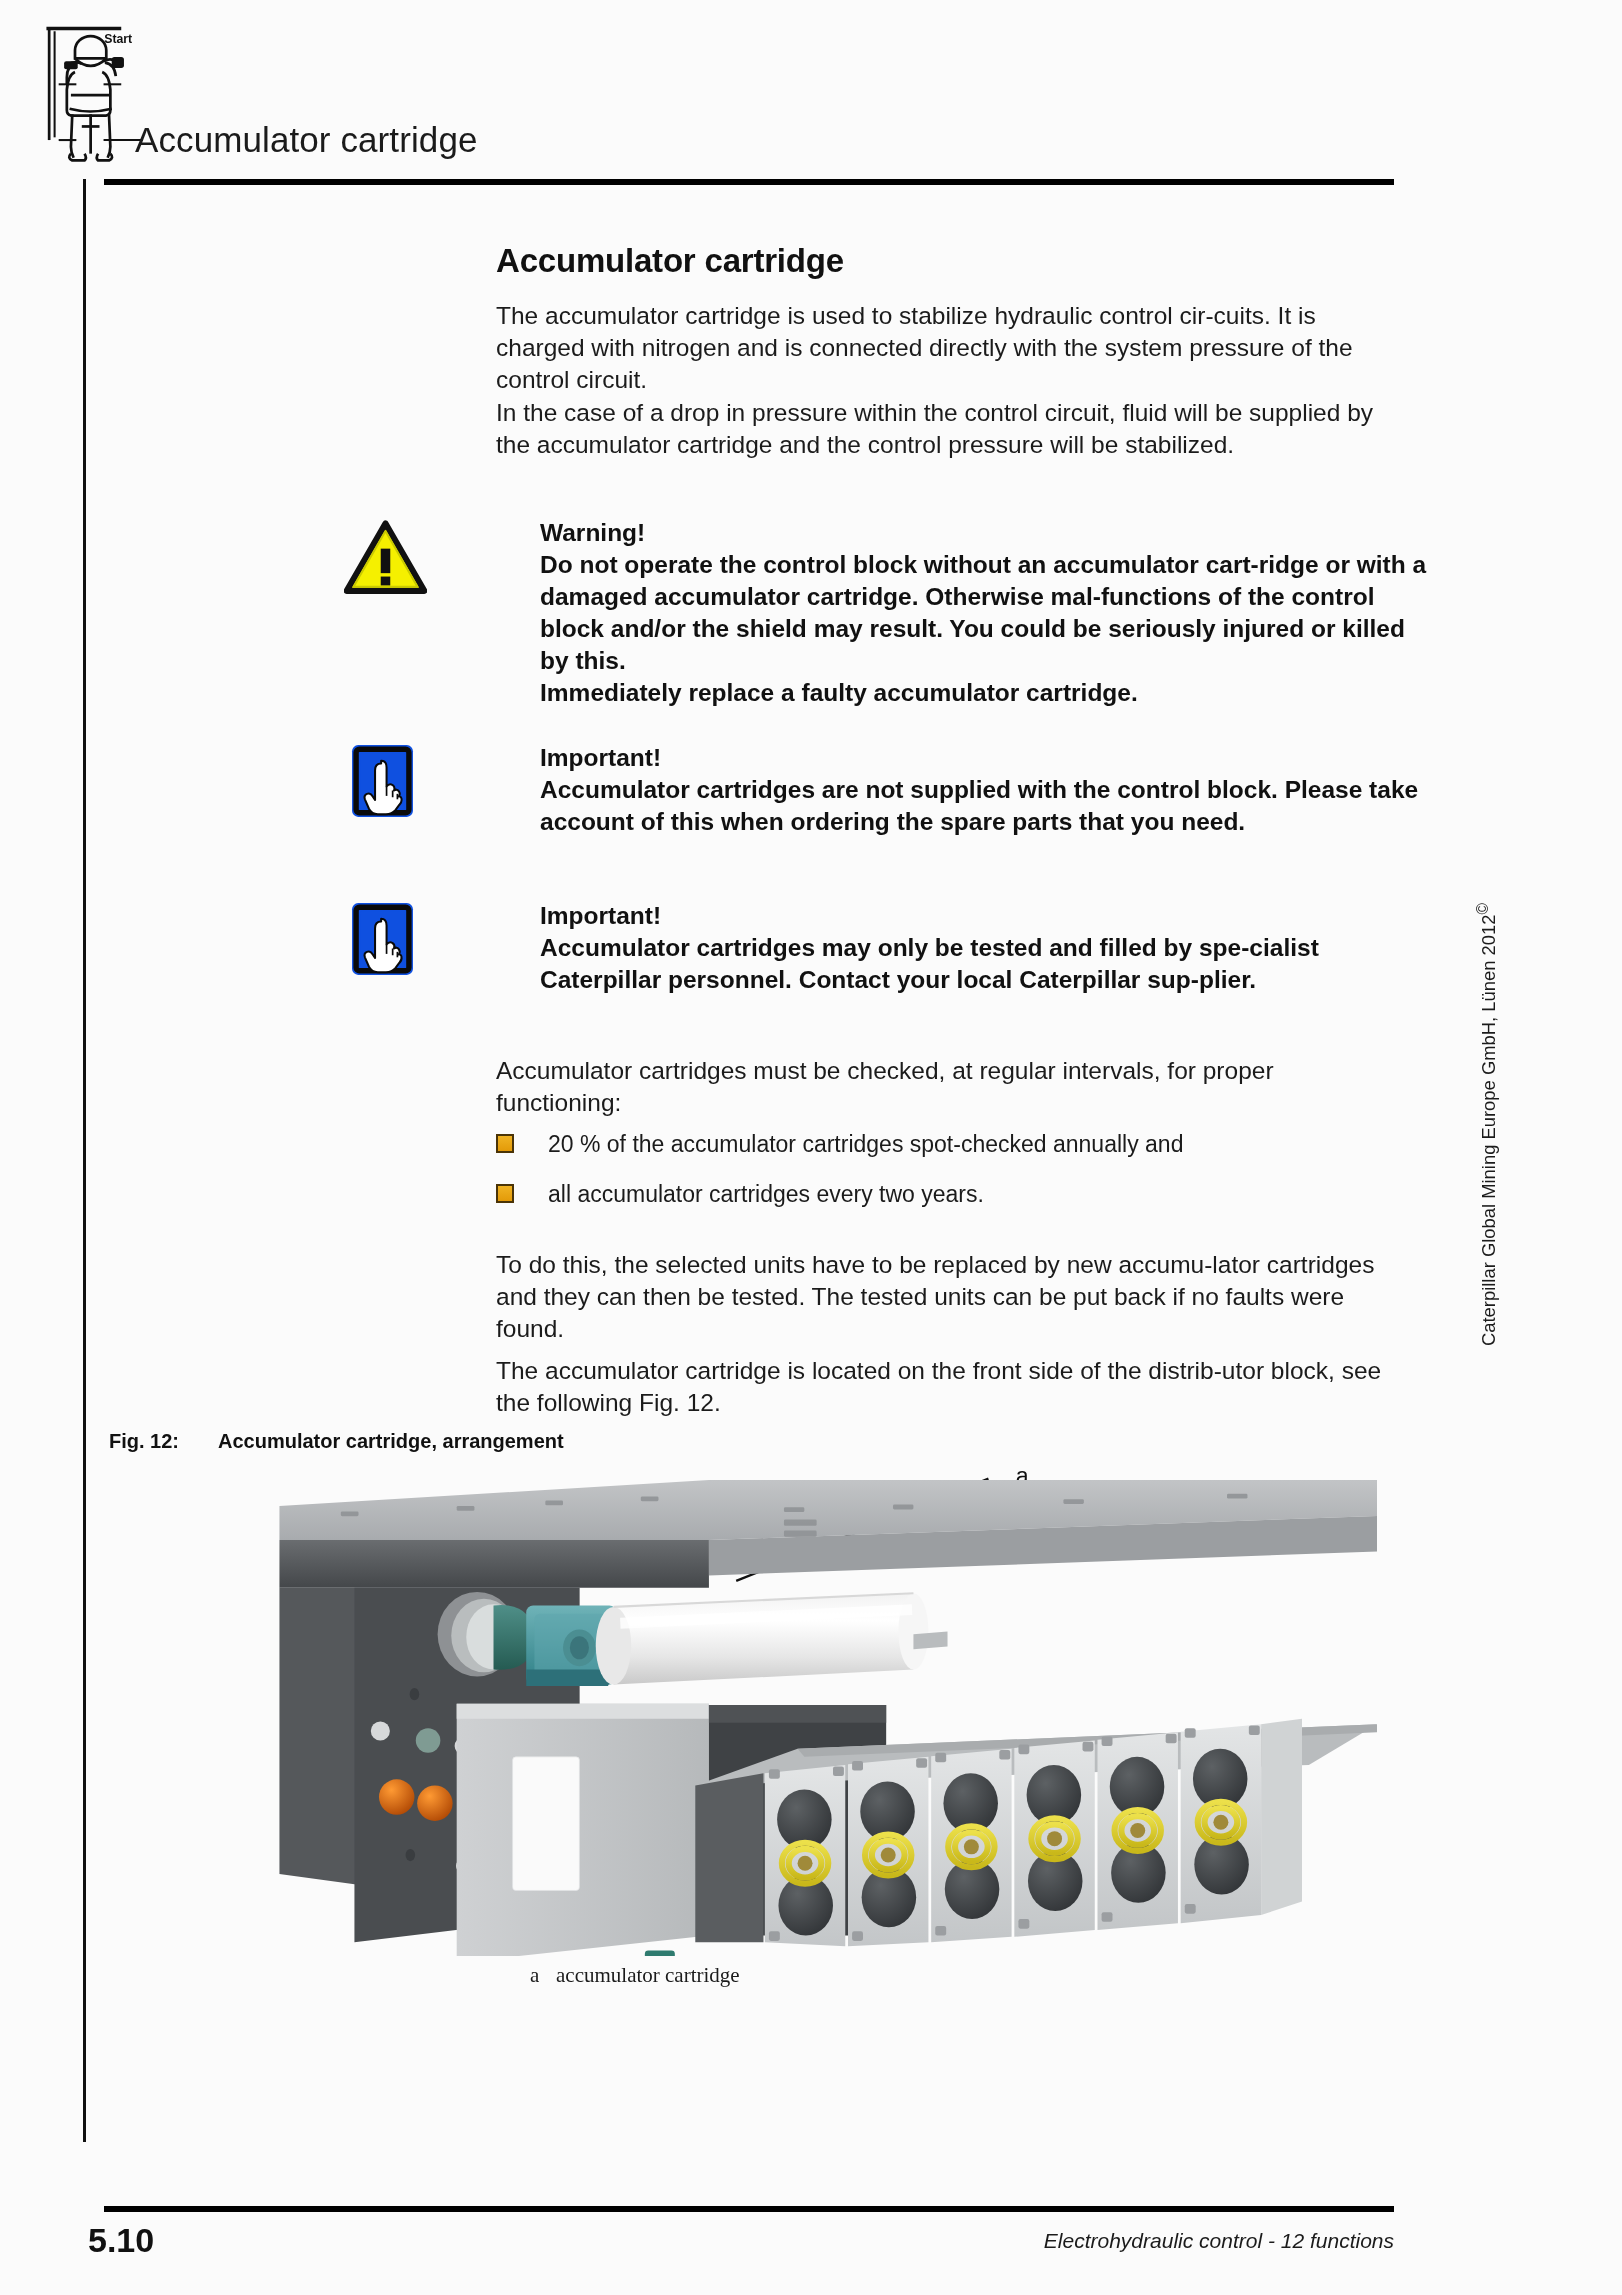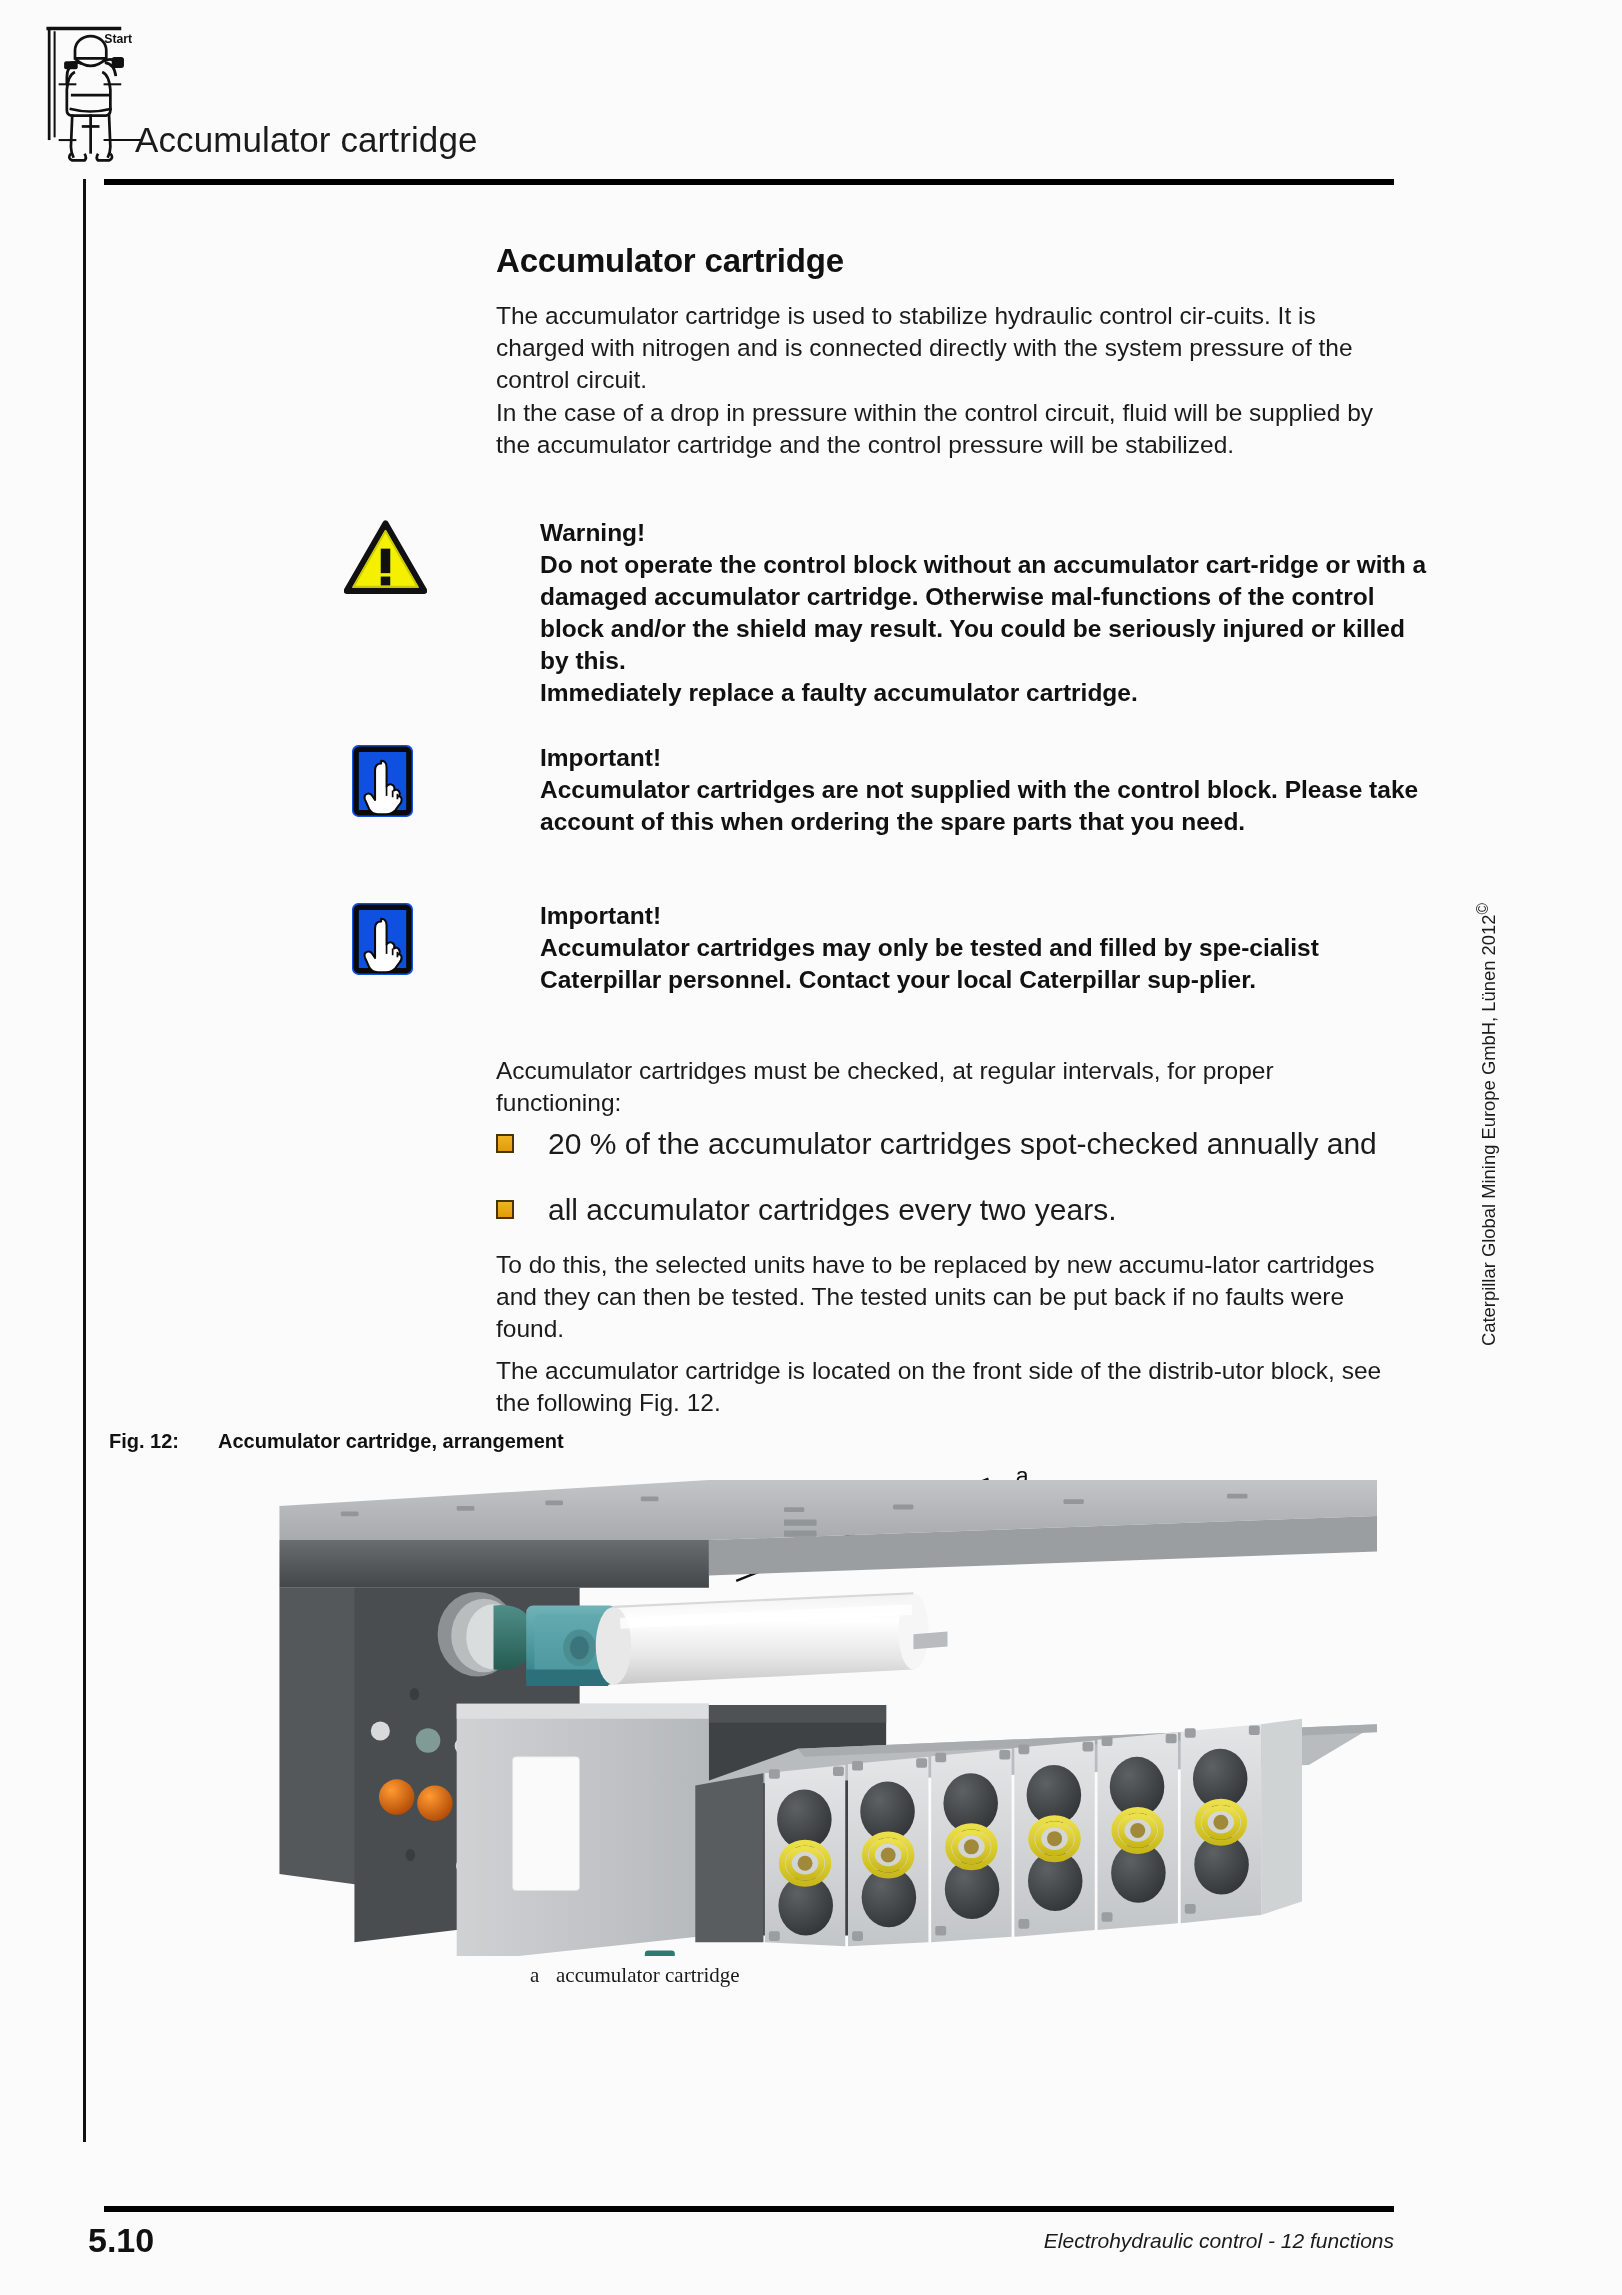--- a/index.html
+++ b/index.html
@@ -38,21 +38,21 @@
   }
   .adm-body{position:absolute;left:496px;width:900px;
     font-size:24.5px;line-height:32px;color:#111;font-weight:bold;margin-left:44px;}
   .adm-title{font-weight:bold;}
 
   .warn-ico{position:absolute;left:344px;top:520px;width:83px;height:75px;}
   .imp-ico{position:absolute;width:65px;height:76px;}
 
   
   .bullet-row{position:absolute;left:496px;width:900px;
-    font-size:30px;line-height:32px;color:#1b1b1b;}
+    font-size:23px;line-height:32px;color:#1b1b1b;}
   .bullet-mark{
     position:absolute;left:0px;top:6.1px;width:17.7px;height:19px;
     background:linear-gradient(180deg,#f0b323 0%,#e39a08 100%);
     border:2px solid #4a3407;box-sizing:border-box;
   }
   .bullet-txt{display:block;margin-left:52px;}
 
   
   .fig-cap{
     position:absolute;left:109px;top:1430px;
@@ -204,21 +204,21 @@
     <div>Accumulator cartridges may only be tested and filled by spe-cialist Caterpillar personnel. Contact your local Caterpillar sup-plier.</div>
   </div>
 
   <div class="para" style="top:1055px;">Accumulator cartridges must be checked, at regular intervals, for proper functioning:</div>
 
   <div class="bullet-row" style="top:1128px;">
     <span class="bullet-mark"></span>
     <span class="bullet-txt">20 % of the accumulator cartridges spot-checked annually and</span>
   </div>
 
-  <div class="bullet-row" style="top:1178px;margin-top:16px;">
+  <div class="bullet-row" style="top:1178px;">
     <span class="bullet-mark"></span>
     <span class="bullet-txt">all accumulator cartridges every two years.</span>
   </div>
 
   <div class="para" style="top:1249px;">To do this, the selected units have to be replaced by new accumu-lator cartridges and they can then be tested. The tested units can be put back if no faults were found.</div>
   <div class="para" style="top:1355px;">The accumulator cartridge is located on the front side of the distrib-utor block, see the following Fig. 12.</div>
 
   <div class="fig-cap">
     <span class="fc-num">Fig. 12:</span><span>Accumulator cartridge, arrangement</span>
   </div>

